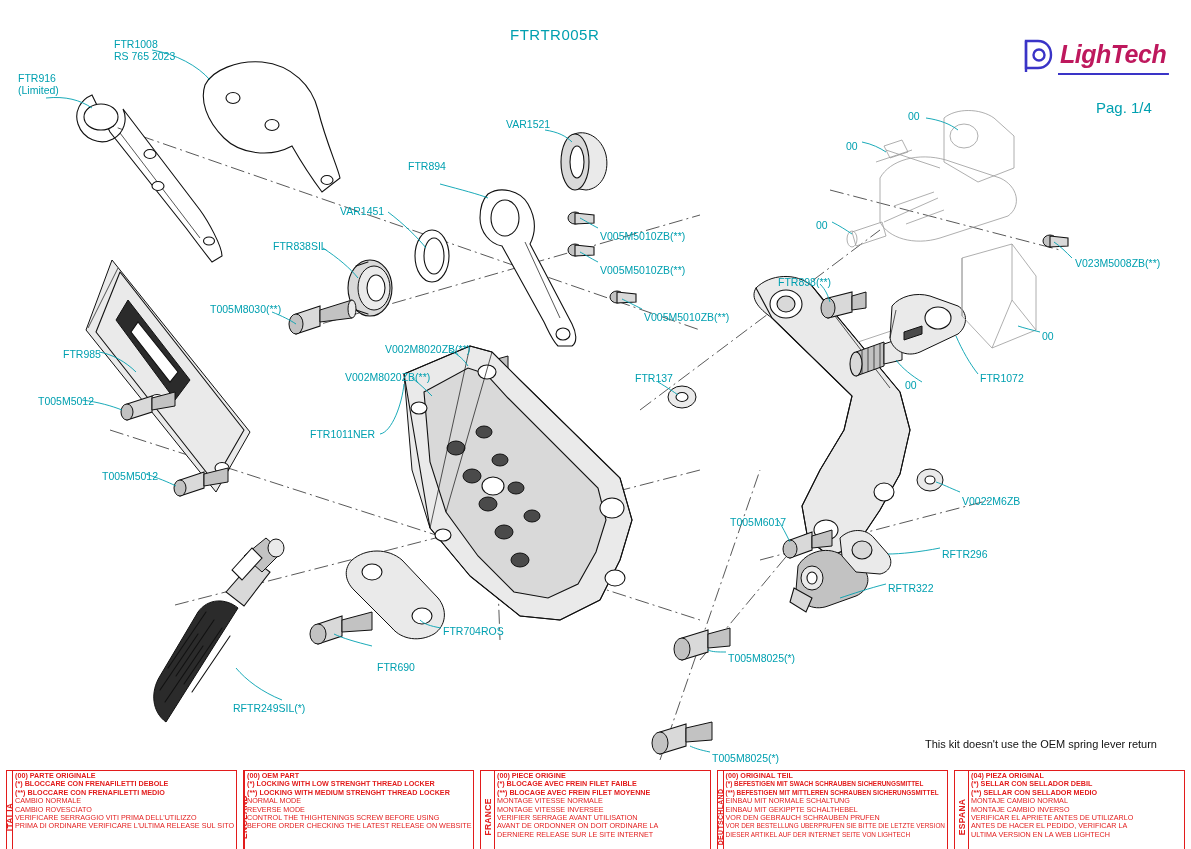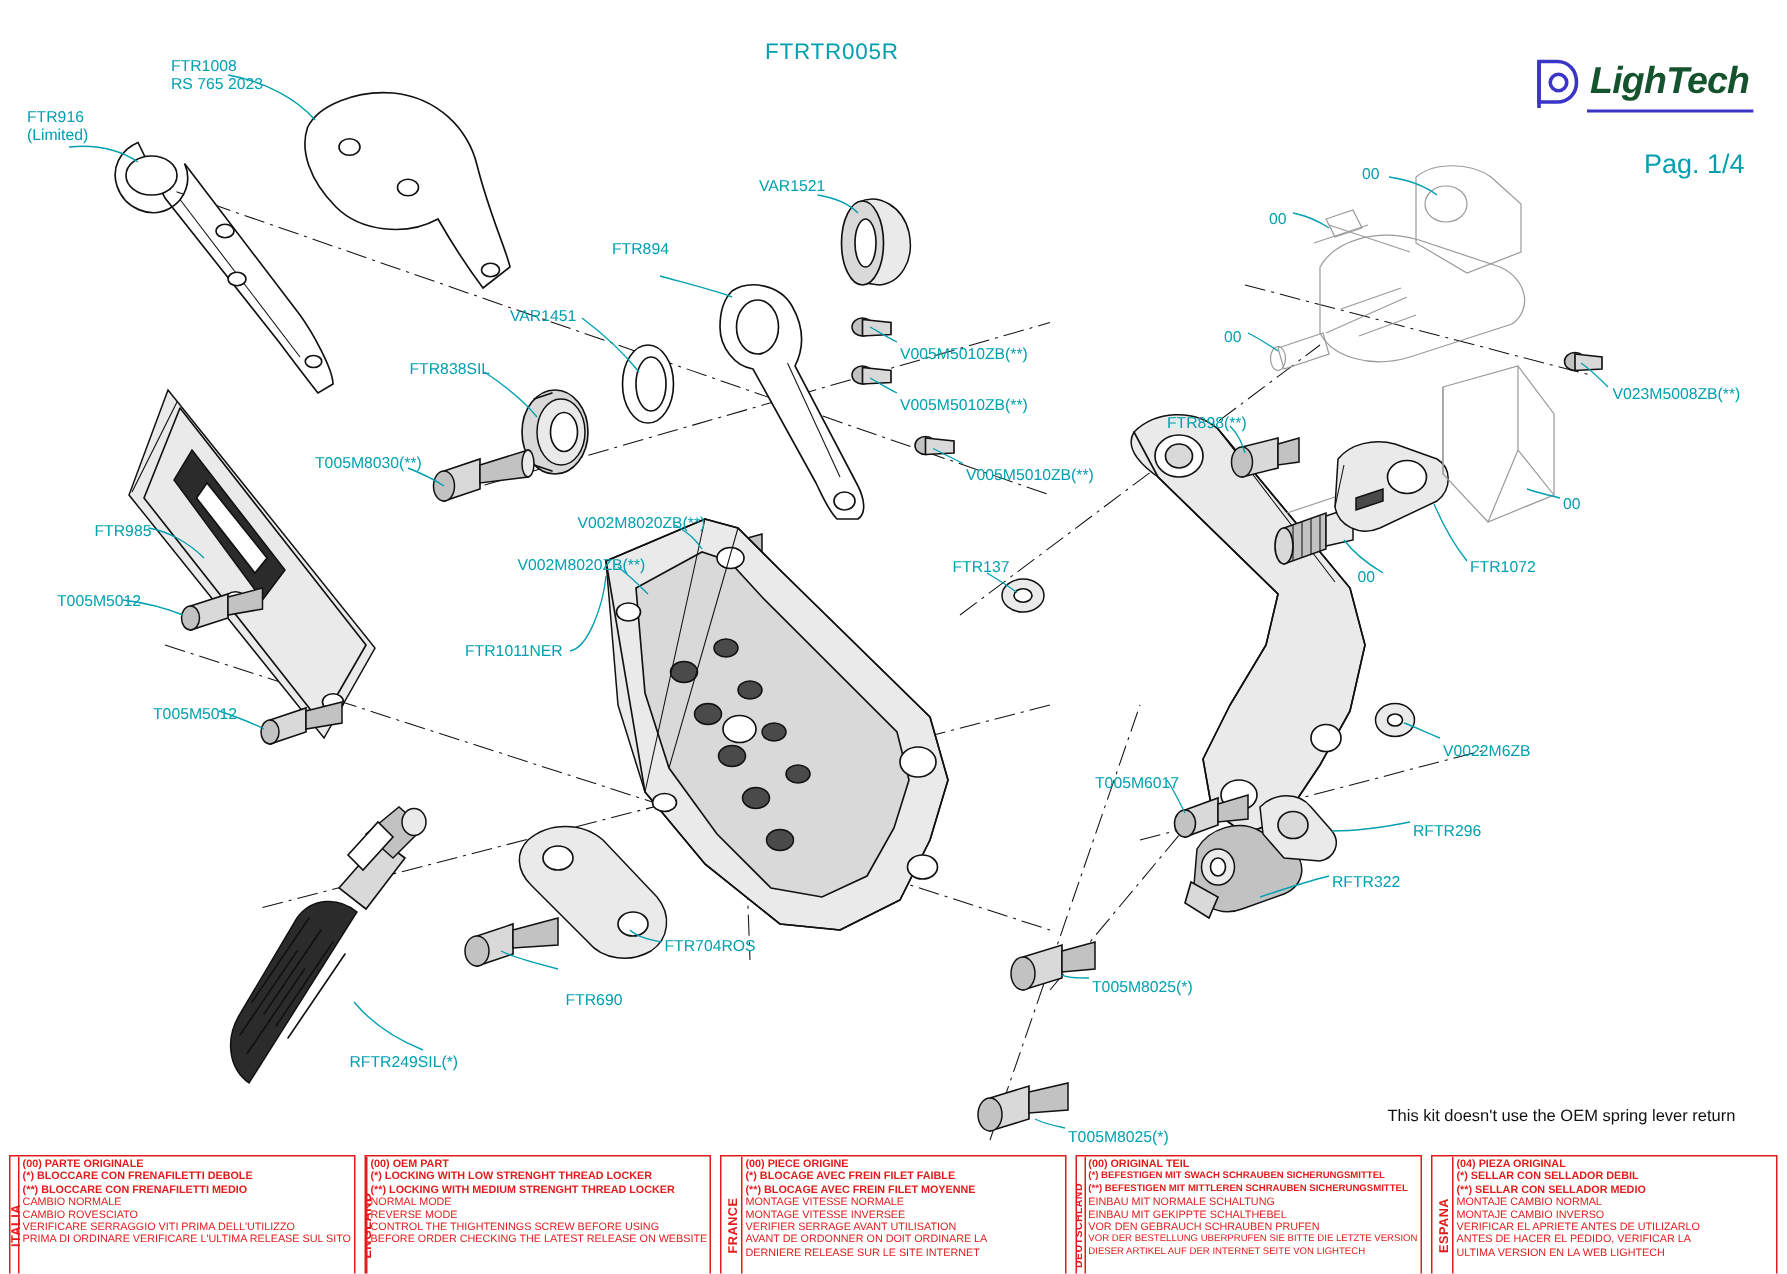--- a/index.html
+++ b/index.html
@@ -1,25 +1,25 @@
 <!DOCTYPE html>
 <html><head>
 <meta charset="utf-8">
 <style>
   html,body{margin:0;padding:0;background:#ffffff;}
   body{width:1191px;height:849px;font-family:"Liberation Sans",sans-serif;overflow:hidden;}
   #sheet{position:relative;width:1191px;height:849px;background:#fff;}
   .lbl{position:absolute;color:#00a0b0;font-size:10.5px;white-space:pre;line-height:1.15;}
   .title{position:absolute;color:#00a0b0;font-size:15px;letter-spacing:.5px;}
-  .pag{position:absolute;color:#00a0b0;font-size:18px;}
+  .pag{position:absolute;color:#00a0b0;font-size:15px;}
   .note{position:absolute;color:#111;font-size:11px;line-height:1.35;white-space:pre;}
   svg{position:absolute;left:0;top:0;}
   
   #logo{position:absolute;left:1022px;top:38px;width:150px;height:44px;}
-  #logo .txt{position:absolute;left:38px;top:2px;font-size:25px;font-style:italic;font-weight:bold;color:#14532d;letter-spacing:-0.5px;}
+  #logo .txt{position:absolute;left:38px;top:2px;font-size:25px;font-style:italic;font-weight:bold;color:#be185d;letter-spacing:-0.5px;}
   #logo .mark{position:absolute;left:0;top:0;width:32px;height:34px;}
   
   #legend{position:absolute;left:6px;top:770px;width:1179px;height:93px;display:flex;gap:6px;}
   .lgbox{flex:1;border:1.2px solid #e21c1c;display:flex;position:relative;overflow:hidden;}
   .lgside{width:13px;border-right:1.2px solid #e21c1c;position:relative;}
   .lgside span{position:absolute;left:50%;top:50%;transform:translate(-50%,-50%) rotate(-90deg);transform-origin:center;white-space:nowrap;color:#e21c1c;font-size:8.5px;font-weight:bold;letter-spacing:.3px;}
   .lgbody{flex:1;padding:1px 2px 0 2px;}
   .lgline{color:#e21c1c;font-size:7.2px;line-height:8.4px;white-space:nowrap;}
   .lgline.b{font-weight:bold;}
 </style>

